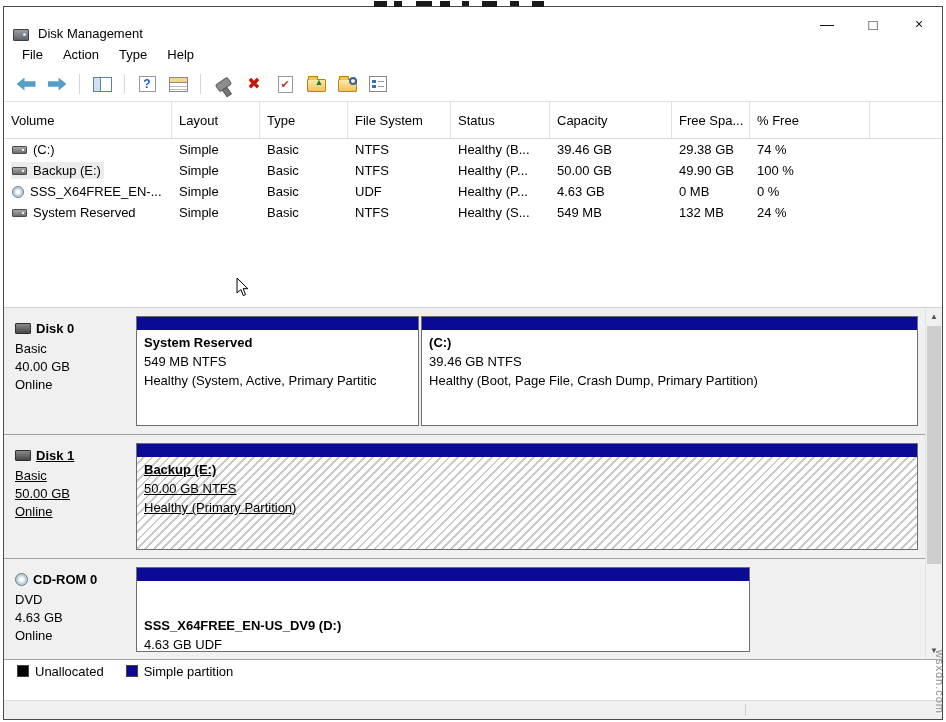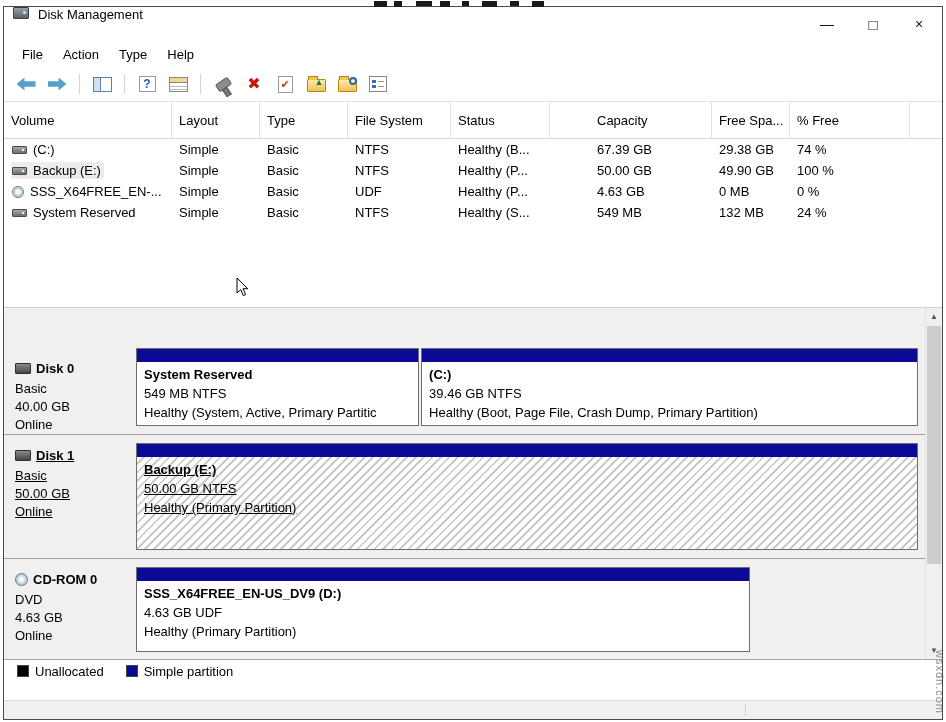--- a/index.html
+++ b/index.html
@@ -15,21 +15,21 @@
 
   
   .window {
     position: absolute; left: 3px; top: 6px; right: 3px; bottom: 2px;
     border: 1px solid #4a4a4a;
     background: #fff;
     display: flex; flex-direction: column;
   }
 
   
-  .titlebar { height: 34px; display: flex; align-items: flex-start; padding-left: 9px; background: #fff; flex: 0 0 auto; }
+  .titlebar { height: 34px; display: flex; align-items: flex-end; padding-left: 9px; background: #fff; flex: 0 0 auto; }
   .app-icon { width: 16px; height: 12px; background: linear-gradient(#9aa0a6,#5f6368); border: 1px solid #3c4043; border-radius: 1px; position: relative; }
   .app-icon::after { content:""; position:absolute; right:2px; top:3px; width:3px; height:3px; background:#cfe8ff; border-radius:50%; }
   .titlebar-title { margin-left: 9px; font-size: 13px; }
   .win-controls { margin-left: auto; display: flex; height: 100%; }
   .win-btn { width: 46px; height: 100%; display: flex; align-items: center; justify-content: center; font-size: 14px; color: #111; }
   .win-btn.max { font-size: 15px; }
 
   
   .menubar { height: 26px; display: flex; align-items: center; padding-left: 8px; flex: 0 0 auto; }
   .menu-item { padding: 4px 10px; }
@@ -57,35 +57,35 @@
   .folder .ovl-find { position:absolute; right:-1px; top:-3px; width:8px; height:8px; border:2px solid #35639f; border-radius:50%; background:rgba(255,255,255,.7); }
   .list-ico { width: 18px; height: 16px; border: 1px solid #888; background: #fff; position: relative; }
   .list-ico::before { content:""; position:absolute; left:2px; top:3px; width:4px; height:3px; background:#3a6fb5; box-shadow: 0 5px 0 #3a6fb5; }
   .list-ico::after { content:""; position:absolute; left:8px; top:4px; right:2px; height:1px; background:#999; box-shadow: 0 5px 0 #999; }
 
   
   .lv-header { display: flex; height: 38px; border-top: 1px solid #e3e3e3; border-bottom: 1px solid #d9d9d9; align-items: center; flex: 0 0 auto; }
   .lv-h { padding: 2px 7px; border-right: 1px solid #e0e0e0; height: 100%; display: flex; align-items: center; white-space: nowrap; overflow: hidden; }
   .lv-h.fill { border-right: none; flex: 1; }
   .c0 { width: 168px; } .c1 { width: 88px; } .c2 { width: 88px; } .c3 { width: 103px; }
-  .c4 { width: 99px; } .c5 { width: 122px; margin-left: 40px; } .c6 { width: 78px; } .c7 { width: 120px; }
+  .c4 { width: 99px; } .c5 { width: 122px; } .c6 { width: 78px; } .c7 { width: 120px; }
   .lv-rows { flex: 0 0 auto; }
   .lv-row { display: flex; height: 21px; align-items: center; }
   .lv-c { padding: 0 7px; white-space: nowrap; overflow: hidden; display: flex; align-items: center; }
   .vol-label-wrap { display: flex; align-items: center; padding: 1px 3px 1px 1px; }
   .vol-label-wrap.hl { background: #ececec; }
   .drive-ico { flex: 0 0 auto; width: 15px; height: 8px; background: linear-gradient(#a9a9a9,#6e6e6e); border: 1px solid #4a4a4a; border-radius: 1px; margin-right: 6px; position: relative; }
   .drive-ico::after { content:""; position:absolute; right:2px; top:2px; width:2px; height:2px; background:#e8f4e8; }
   .cd-ico { flex: 0 0 auto; width: 12px; height: 12px; border-radius: 50%; border: 1px solid #63808f; background: radial-gradient(circle at 50% 50%, #fff 20%, #b9cdd8 55%, #dce8ee 100%); margin-right: 6px; }
 
   
   .diskpane { position: relative; height: 352px; border-top: 1px solid #d0d0d0; background: #f0f0f0; flex: 0 0 auto; overflow: hidden; }
   .dp-rows { position: absolute; left: 0; top: 0; right: 17px; bottom: 0; }
   .disk-row { display: flex; border-bottom: 1px solid #a0a0a0; }
-  .disk-row.r0 { height: 127px; align-items: flex-end; }
+  .disk-row.r0 { height: 127px; }
   .disk-row.r1 { height: 124px; text-decoration: underline; }
   .disk-row.r2 { height: 101px; border-bottom: none; }
   .disk-info { width: 126px; flex: 0 0 auto; padding: 13px 4px 0 11px; }
   .disk-name { font-weight: bold; display: flex; align-items: center; gap: 5px; white-space: nowrap; }
   .hdd-badge { width: 16px; height: 11px; background: linear-gradient(#8a8a8a,#474747); border: 1px solid #2e2e2e; border-radius: 1px; flex: 0 0 auto; }
   .cd-badge { width: 13px; height: 13px; border-radius: 50%; border: 1px solid #5d7a8a; background: radial-gradient(circle, #fff 18%, #b9cdd8 60%, #e2edf2 100%); flex: 0 0 auto; }
   .disk-sub { margin-top: 4px; line-height: 18px; }
   .disk-graph { flex: 1 1 auto; padding: 8px 7px 8px 6px; display: flex; gap: 2px; }
   .partition { border: 1px solid #6e6e6e; background: #fff; display: flex; flex-direction: column; overflow: hidden; }
   .part-band { height: 13px; background: #0a0a96; flex: 0 0 auto; }
@@ -214,21 +214,21 @@
       <div class="lv-c c0">
           <span class="vol-label-wrap">
             <span class="drive-ico"></span>
             <span>(C:)</span>
           </span>
         </div>
       <div class="lv-c c1">Simple</div>
       <div class="lv-c c2">Basic</div>
       <div class="lv-c c3">NTFS</div>
       <div class="lv-c c4">Healthy (B...</div>
-      <div class="lv-c c5">67.39 GB</div>
+      <div class="lv-c c5">39.46 GB</div>
       <div class="lv-c c6">29.38 GB</div>
       <div class="lv-c c7">74 %</div>
     </div>
 
     <div class="lv-row">
       <div class="lv-c c0">
           <span class="vol-label-wrap hl">
             <span class="drive-ico"></span>
             <span>Backup (E:)</span>
           </span>
@@ -343,21 +343,21 @@
               <span class="cd-badge"></span>
               <span>CD-ROM 0</span>
             </div>
           <div class="disk-sub">
             <div>DVD</div>
             <div>4.63 GB</div>
             <div>Online</div>
           </div>
         </div>
         <div class="disk-graph">
-          <div class="partition" style="flex:0 0 78.5%;">
+          <div class="partition" style="flex:0 0 78.5%;gap:32px;">
             <div class="part-band"></div>
             <div class="part-body">
               <div class="part-title">SSS_X64FREE_EN-US_DV9  (D:)</div>
               <div class="part-line">4.63 GB UDF</div>
               <div class="part-line">Healthy (Primary Partition)</div>
             </div>
           </div>
         </div>
       </div>
 

